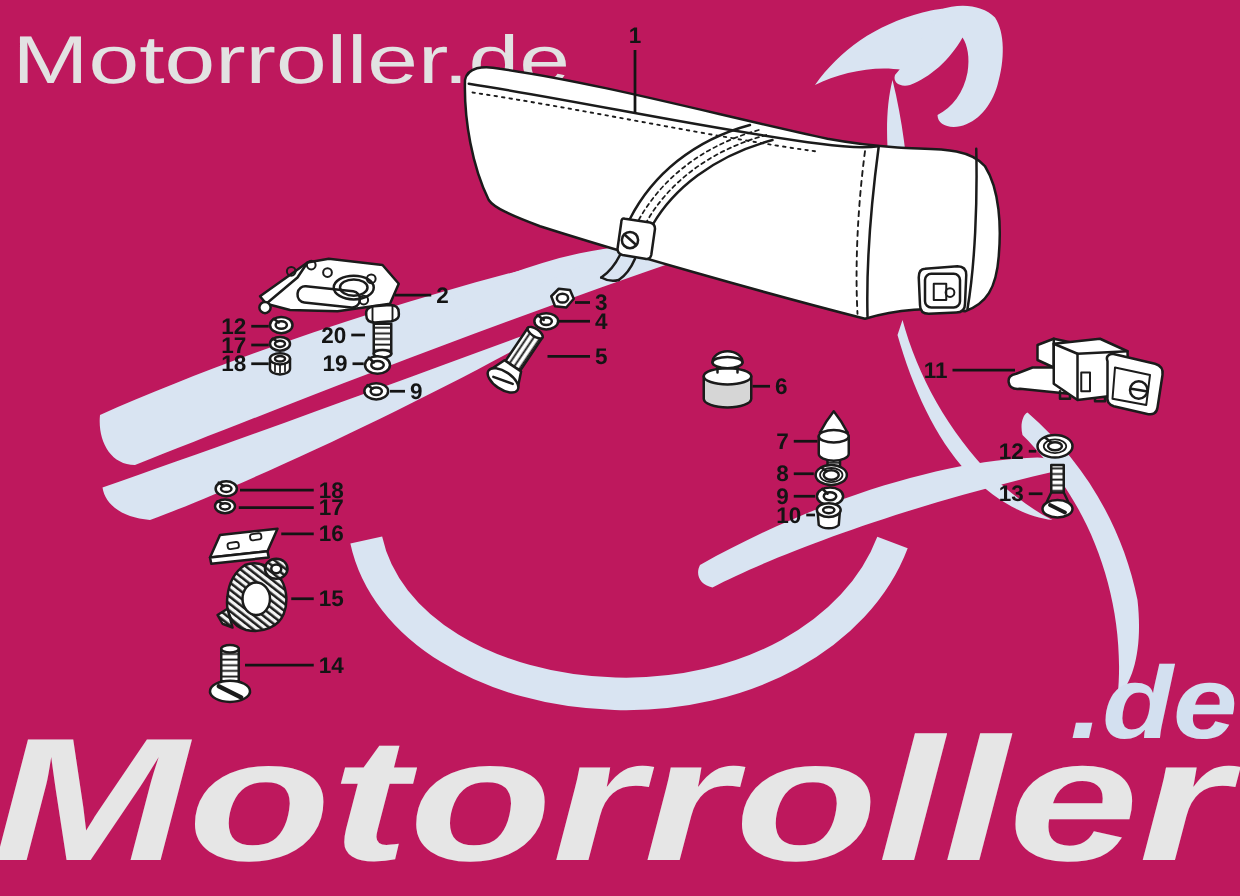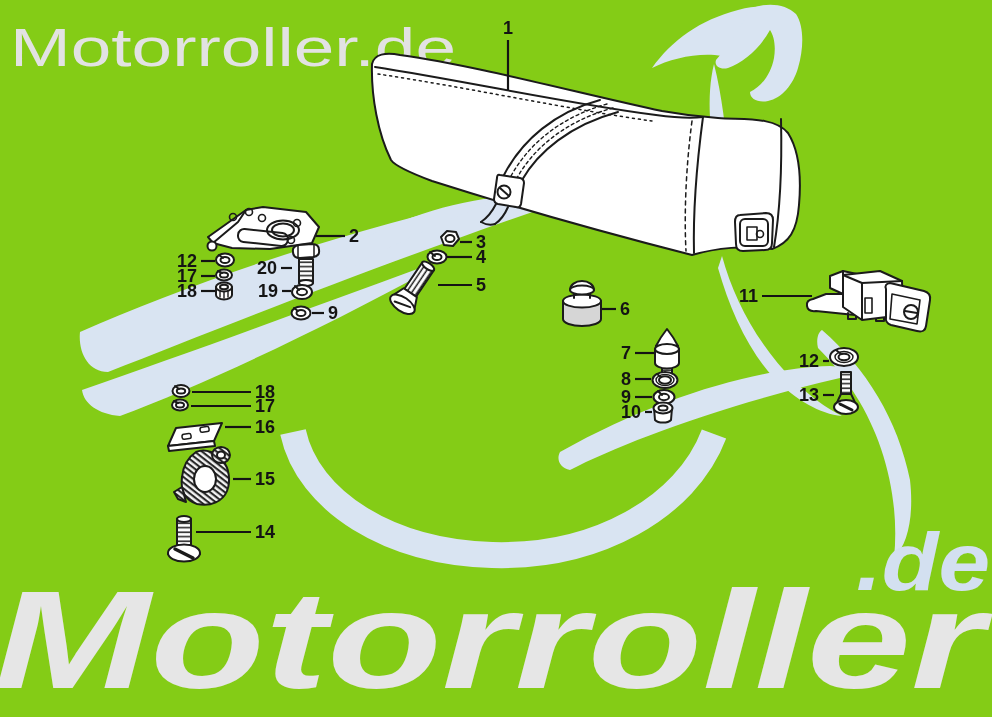--- a/index.html
+++ b/index.html
@@ -1,16 +1,16 @@
 <!DOCTYPE html>
 <html><head>
 <meta charset="utf-8">
 <style>
   html,body{margin:0;padding:0;background:#fff;}
-  .stage{position:relative;width:992px;height:717px;background:#84cc16;overflow:hidden;
+  .stage{position:relative;width:992px;height:717px;background:#be185d;overflow:hidden;
          font-family:"Liberation Sans",sans-serif;}
   svg{display:block;}
   text{font-family:"Liberation Sans",sans-serif;}
   .callout{font-weight:bold;font-size:18px;fill:#141414;}
 </style>
 </head>
 <body>
 
 <div class="stage">
 <svg viewBox="0 0 992 717" width="992" height="717">

